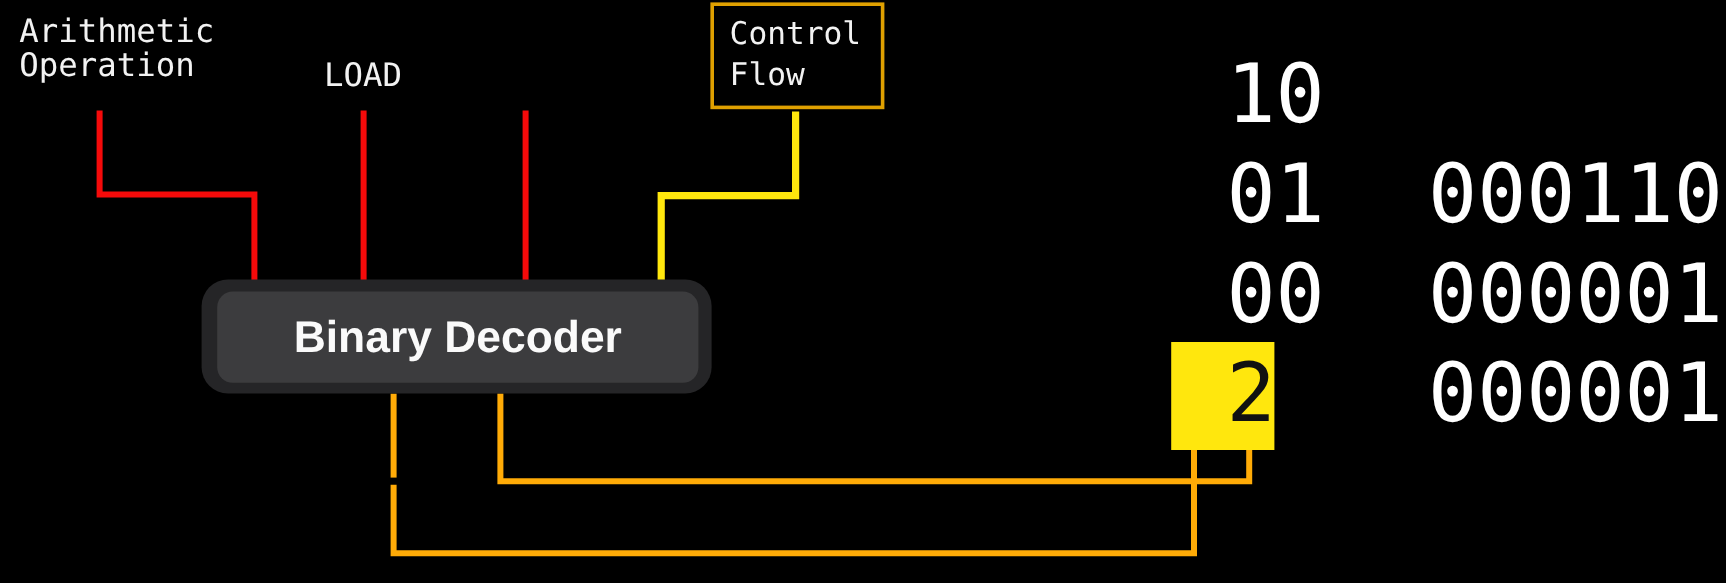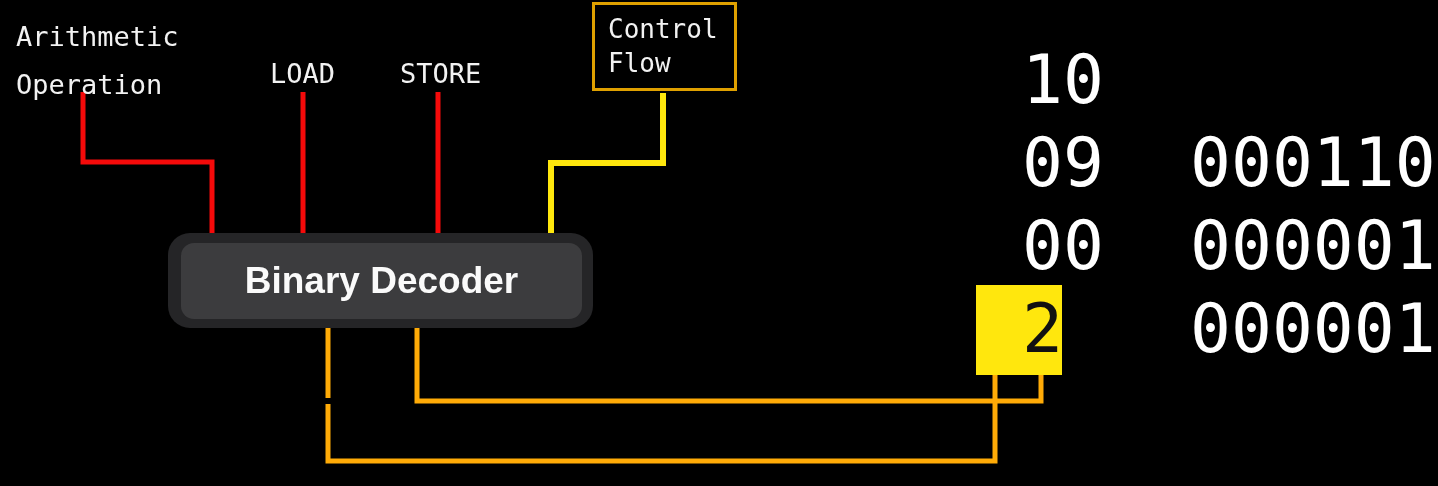--- a/index.html
+++ b/index.html
@@ -24,21 +24,21 @@
   }
   .wire { fill: none; }
   .wire-red    { stroke: #f50a0a; stroke-width: 5; }
   .wire-yellow { stroke: #ffe70d; stroke-width: 6; }
   .wire-orange { stroke: #ffab07; stroke-width: 5; }
   
   .mono-label {
     position: absolute;
     color: #f2f2f2;
     font-size: 27px;
-    line-height: 48px;
+    line-height: 28px;
     letter-spacing: 0px;
     z-index: 2;
     white-space: normal;
   }
   #arithmetic-label { left: 16px; top: 13px; width: 185px; }
   #load-label  { left: 270px; top: 50px; }
   #store-label { left: 400px; top: 50px; }
   
   #control-flow-box {
     position: absolute;
@@ -121,40 +121,39 @@
 
     <polyline class="wire wire-orange" points="417,328 417,401 1041,401 1041,374"></polyline>
     <polyline class="wire wire-orange" points="328,328 328,398"></polyline>
     <polyline class="wire wire-orange" points="328,404 328,461 995,461 995,374"></polyline>
   </svg>
 
   <div class="mono-label" id="arithmetic-label">Arithmetic Operation</div>
 
   <div class="mono-label" id="load-label">LOAD</div>
 
-  <div class="mono-label" id="store-label">STORE</div>
 
   <div id="control-flow-box">
     <div class="mono-label">Control Flow</div>
   </div>
 
   <div id="decoder-box">
     <div id="decoder-inner">
       <span id="decoder-label">Binary Decoder</span>
     </div>
   </div>
 
   <div id="opcode-highlight"></div>
 
   <div id="truth-table">
     <div class="trow">
       <span class="opcode">10</span>
     </div>
     <div class="trow">
-      <span class="opcode">09</span>
+      <span class="opcode">01</span>
       <span class="operand">000110</span>
     </div>
     <div class="trow">
       <span class="opcode">00</span>
       <span class="operand">000001</span>
     </div>
     <div class="trow highlighted">
       <span class="opcode">2</span>
       <span class="operand">000001</span>
     </div>

